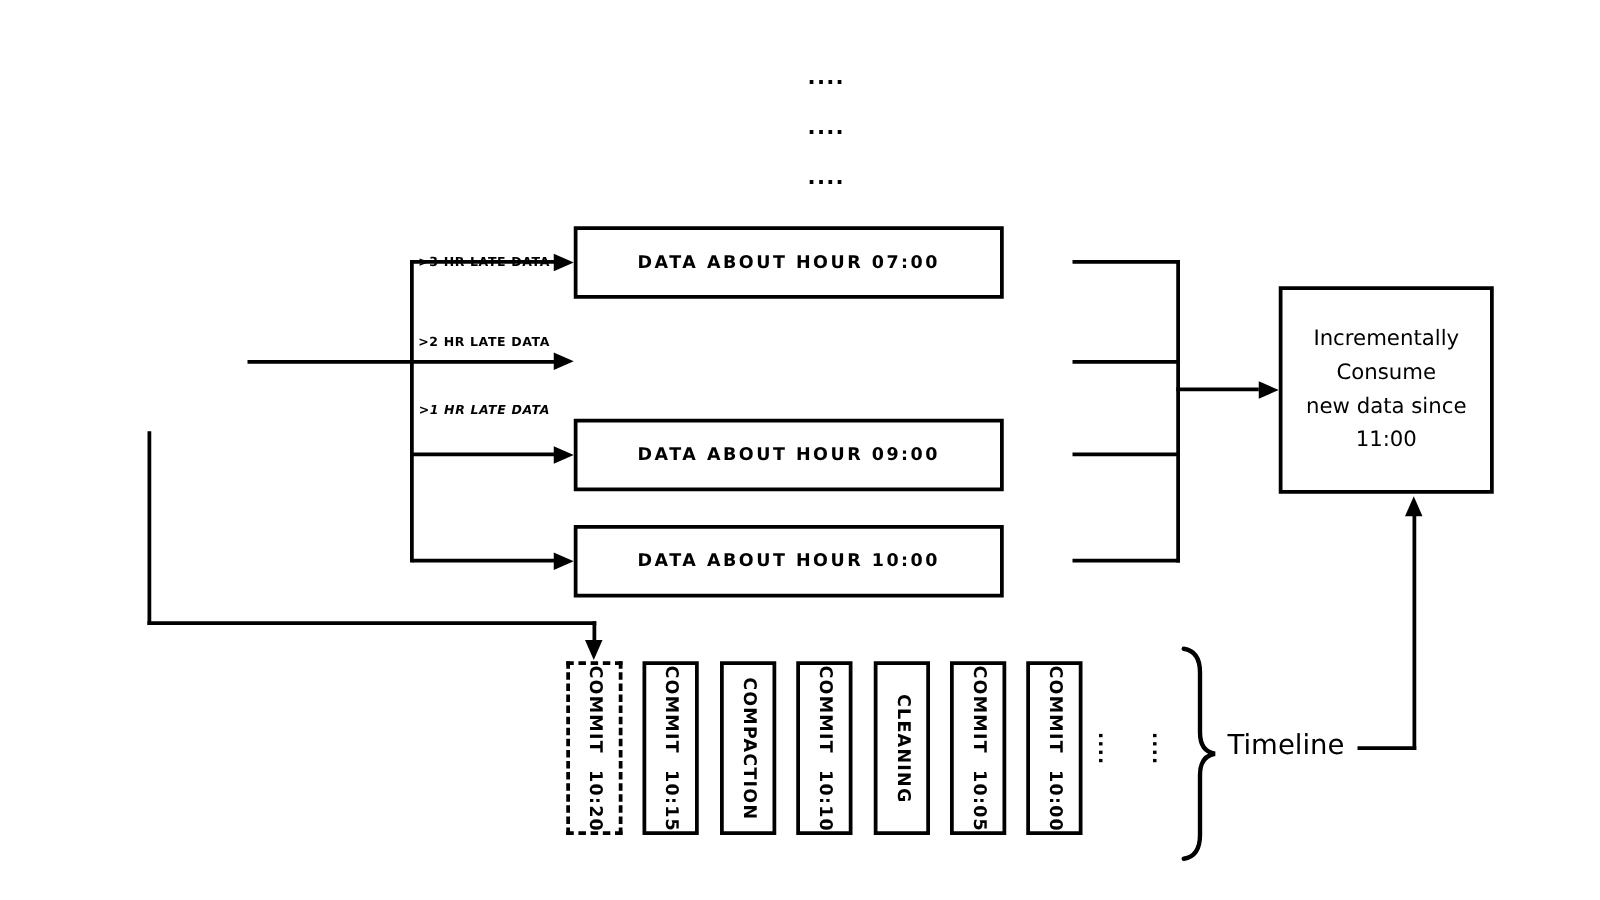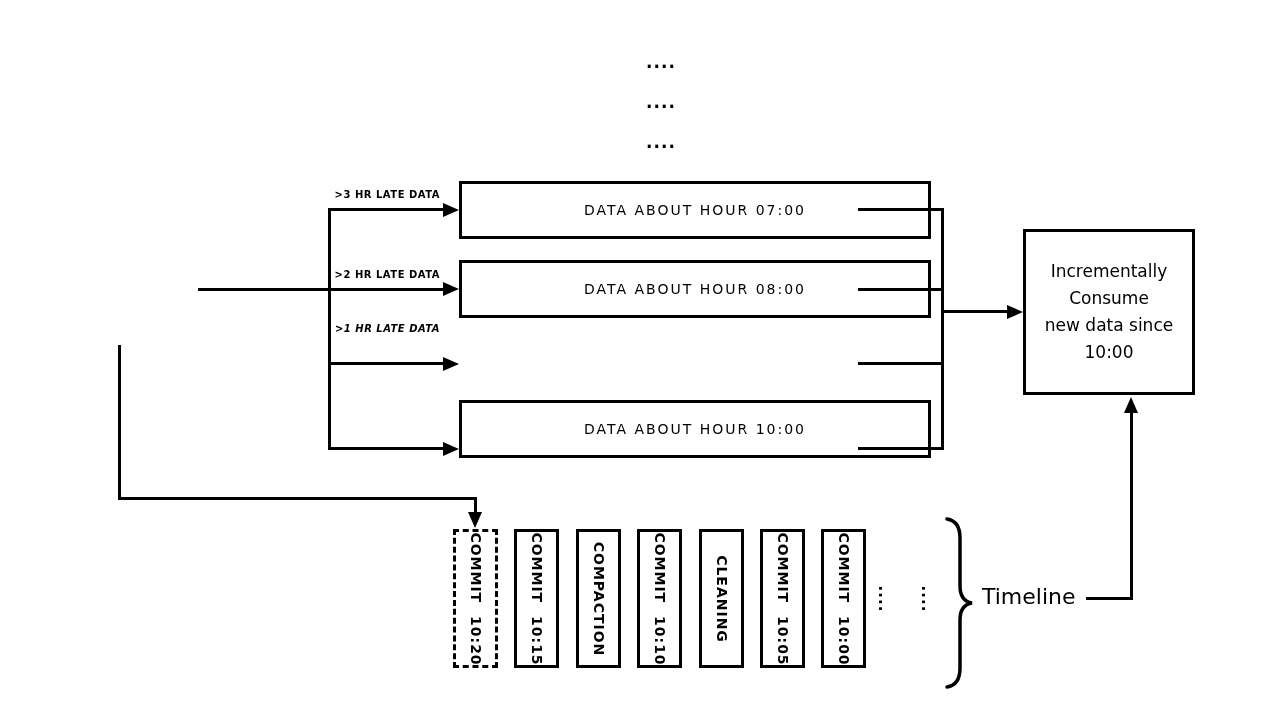--- a/index.html
+++ b/index.html
@@ -13,22 +13,22 @@
   .box {
     position:absolute; box-sizing:border-box;
     border:3px solid #000; background:#fff;
     display:flex; align-items:center; justify-content:center;
     text-align:center;
   }
   .upsert-box { left:40px; top:229px; width:161px; height:119px;
     font-size:17px; line-height:26px; }
   .consume-box { left:1023px; top:229px; width:172px; height:166px;
     font-size:17px; line-height:27px;justify-content:center; }
-  .data-box { left:459px; width:472px; height:58px;
-    font-weight:400; font-size:14px; letter-spacing:2px; }
+  .data-box { left:459px; width:344px; height:58px;
+    font-weight:700; font-size:14px; letter-spacing:2px; }
   .tl-box { top:529px; width:45px; height:139px; }
   .tl-box.dashed { border-style:dashed; }
   .vlabel {
     position:absolute; left:50%; top:50%;
     transform:translate(-50%,-50%) rotate(90deg);
     white-space:nowrap; font-weight:700; font-size:14px;
     letter-spacing:1px; word-spacing:7px;
   }
   .late-label {
     position:absolute; left:300px; width:140px; text-align:right;
@@ -61,46 +61,46 @@
   <div class="line" style="left:198px; top:288px; width:246px; height:3px;"></div>
   <div class="line" style="left:328px; top:208px; width:3px; height:242px;"></div>
   <div class="line" style="left:330px; top:208px; width:114px; height:3px;"></div>
   <div class="line" style="left:330px; top:362px; width:114px; height:3px;"></div>
   <div class="line" style="left:330px; top:447px; width:114px; height:3px;"></div>
   <div class="arr arr-right" style="left:443px; top:203px;"></div>
   <div class="arr arr-right" style="left:443px; top:282px;"></div>
   <div class="arr arr-right" style="left:443px; top:357px;"></div>
   <div class="arr arr-right" style="left:443px; top:442px;"></div>
 
-  <div class="late-label" style="top:189px;">&gt;3 HR LATE DATA</div>
+  <div class="late-label" style="top:205px;">&gt;3 HR LATE DATA</div>
   <div class="late-label" style="top:269px;">&gt;2 HR LATE DATA</div>
   <div class="late-label" style="top:323px;font-style:italic;">&gt;1 HR LATE DATA</div>
 
   <div class="box data-box" style="top:181px;">
     <span>DATA ABOUT HOUR 07:00</span>
   </div>
-  <div class="box data-box" style="top:260px;">
-    <span>DATA ABOUT HOUR 08:00</span>
+  <div class="box data-box" style="top:335px;">
+    <span>DATA ABOUT HOUR 09:00</span>
   </div>
-  <div class="box data-box" style="top:400px;">
+  <div class="box data-box" style="top:420px;">
     <span>DATA ABOUT HOUR 10:00</span>
   </div>
 
   <div class="line" style="left:858px; top:208px; width:86px; height:3px;"></div>
   <div class="line" style="left:858px; top:288px; width:86px; height:3px;"></div>
   <div class="line" style="left:858px; top:362px; width:86px; height:3px;"></div>
   <div class="line" style="left:858px; top:447px; width:86px; height:3px;"></div>
   <div class="line" style="left:941px; top:208px; width:3px; height:242px;"></div>
   <div class="line" style="left:941px; top:310px; width:66px; height:3px;"></div>
   <div class="arr arr-right" style="left:1007px; top:305px;"></div>
 
   <div class="box consume-box">
     <div>
       <div>Incrementally Consume</div>
-      <div>new data since 10:00</div>
+      <div>new data since 11:00</div>
     </div>
   </div>
 
   <div class="line" style="left:118px; top:345px; width:3px; height:155px;"></div>
   <div class="line" style="left:118px; top:497px; width:359px; height:3px;"></div>
   <div class="line" style="left:474px; top:497px; width:3px; height:16px;"></div>
   <div class="arr arr-down" style="left:468px; top:512px;"></div>
 
   <div class="box tl-box dashed" style="left:453px;">
     <span class="vlabel">COMMIT 10:20</span>

